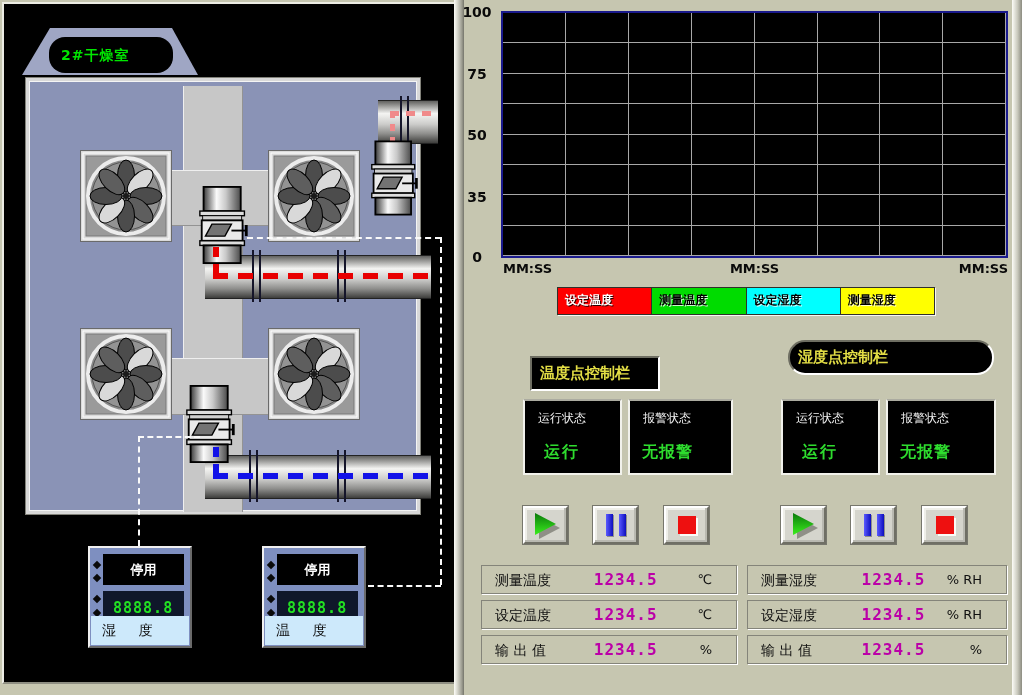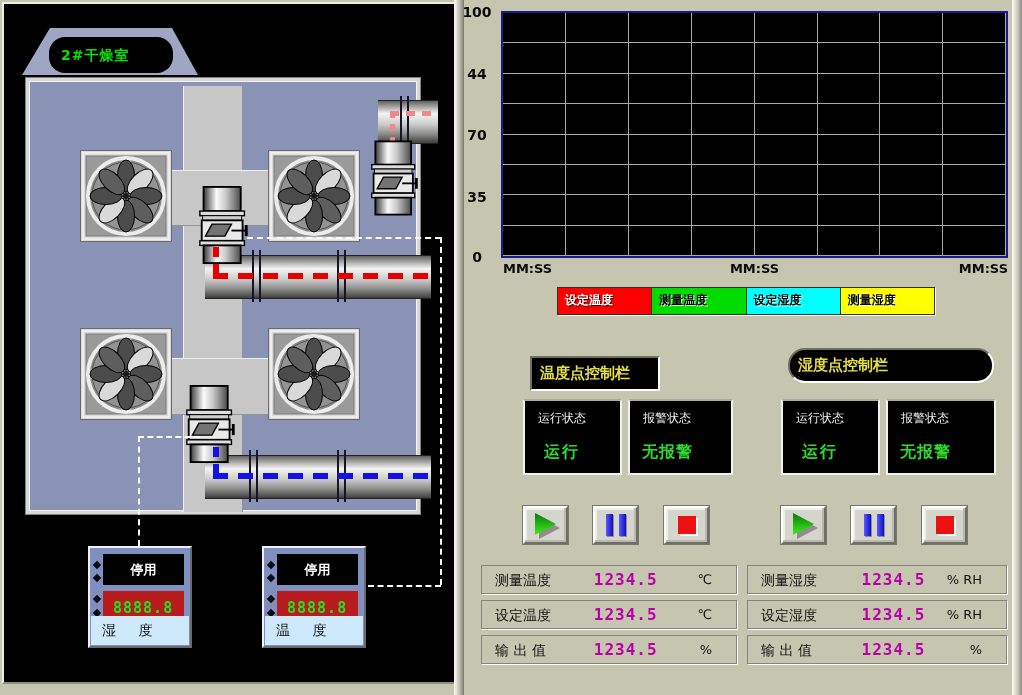--- a/index.html
+++ b/index.html
@@ -55,21 +55,21 @@
   
   .sensor-box{
     width:104px;height:102px;background:#7E8FC0;
     border:2px solid;border-color:#F0F0F0 #6A6A6A #6A6A6A #F0F0F0;box-sizing:border-box;
   }
   .sensor-status{
     position:absolute;left:13px;top:6px;width:81px;height:31px;background:#000;
     color:#FFF;font-size:13px;font-weight:bold;line-height:31px;text-align:center;
   }
   .sensor-value{
-    position:absolute;left:13px;top:43px;width:81px;height:35px;background:#b91c1c;
+    position:absolute;left:13px;top:43px;width:81px;height:35px;background:#0f172a;
     color:#22E022;font-size:15px;font-weight:bold;line-height:35px;
     font-family:"DejaVu Sans Mono",monospace;padding-left:10px;box-sizing:border-box;letter-spacing:1px;
   }
   .sensor-label{
     position:absolute;left:1px;right:1px;bottom:1px;height:29px;background:#CDE9FB;
     color:#101010;font-size:14px;line-height:29px;padding-left:11px;letter-spacing:9px;box-sizing:border-box;
   }
   .diamond{position:absolute;width:6px;height:6px;background:#0A0A0A;transform:rotate(45deg);left:4px;}
 
   
@@ -277,37 +277,37 @@
     <div class="sensor-value">8888.8</div>
     <div class="sensor-label">温 度</div>
   </div>
 </div>
 
 <div class="abs divider"></div>
 <div class="abs right-strip"></div>
 
 <div class="abs chart-plot"></div>
 <div class="abs ytick" style="top:4px;">100</div>
-<div class="abs ytick" style="top:66px;">44</div>
-<div class="abs ytick" style="top:127px;">70</div>
+<div class="abs ytick" style="top:66px;">75</div>
+<div class="abs ytick" style="top:127px;">50</div>
 <div class="abs ytick" style="top:189px;">35</div>
 <div class="abs ytick" style="top:249px;">0</div>
 <div class="abs xtick" style="left:503px;">MM:SS</div>
 <div class="abs xtick" style="left:501px;width:507px;text-align:center;">MM:SS</div>
 <div class="abs xtick" style="left:501px;width:507px;text-align:right;">MM:SS</div>
 
 <div class="abs legend">
   <div class="legend-cell on-red" style="background-color: rgb(255, 0, 0);">设定温度</div>
   <div class="legend-cell" style="background-color: rgb(0, 220, 0);">测量温度</div>
   <div class="legend-cell" style="background-color: rgb(0, 255, 255);">设定湿度</div>
   <div class="legend-cell" style="background-color: rgb(255, 255, 0);">测量湿度</div>
 </div>
 
 <div class="abs panel-title" style="left:530px;top:356px;width:130px;">温度点控制栏</div>
-<div class="abs panel-title" style="left:788px;top:348px;width:206px;border-radius:17px;">湿度点控制栏</div>
+<div class="abs panel-title" style="left:788px;top:340px;width:206px;border-radius:17px;">湿度点控制栏</div>
 
 <div class="abs status-box" style="left:523px;width:99px;">
   <div class="status-label">运行状态</div>
   <div class="status-value">运行</div>
 </div>
 <div class="abs status-box" style="left:628px;width:105px;">
   <div class="status-label">报警状态</div>
   <div class="status-value alarm">无报警</div>
 </div>
 <div class="abs status-box" style="left:781px;width:99px;">

